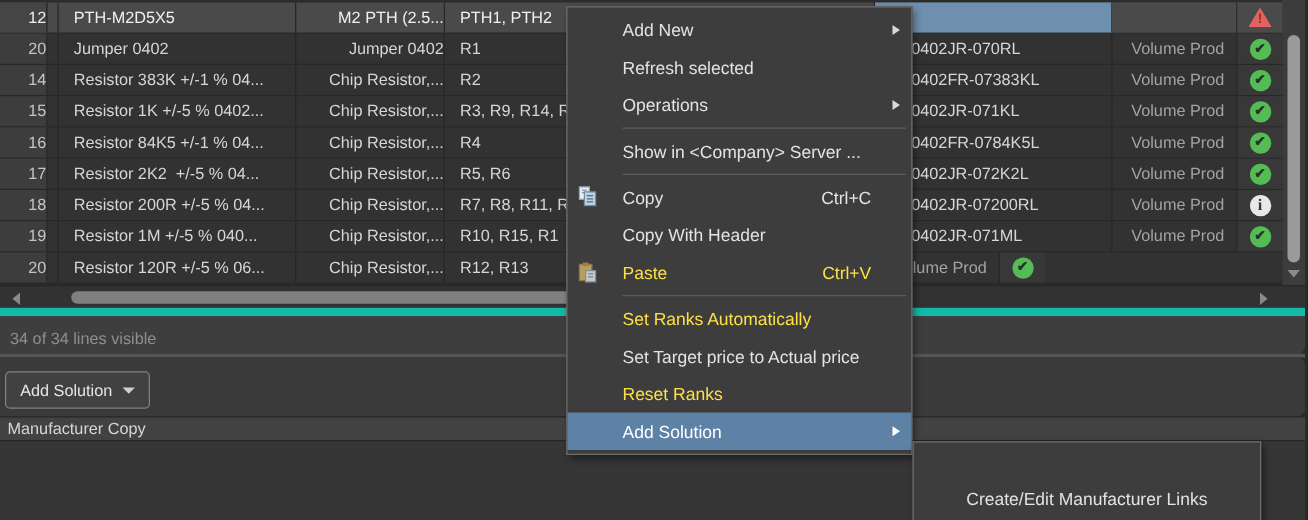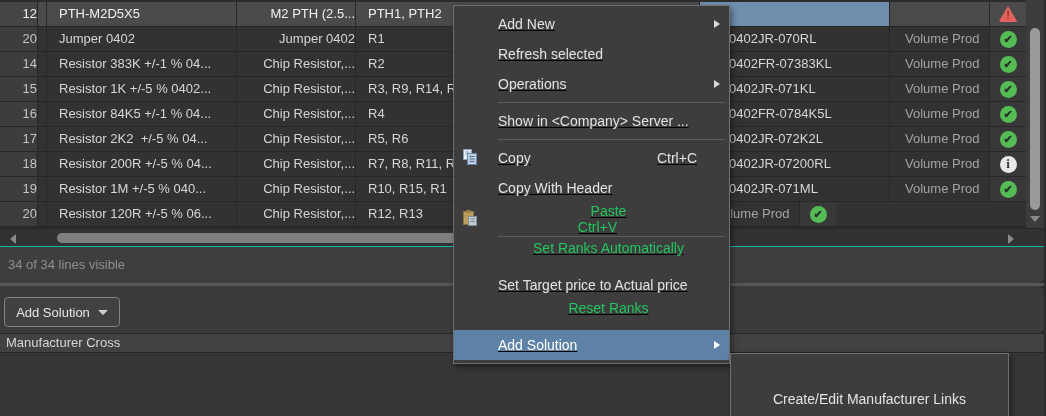--- a/index.html
+++ b/index.html
@@ -49,40 +49,40 @@
                  border-left:5px solid transparent; border-right:5px solid transparent; border-top:6px solid #8a8a8a; }
   
   .hstrip { position:absolute; left:0; top:228px; width:1044px; height:18px; background:#323232; border-top:1px solid #272727; }
   .harrow-left { position:absolute; left:10px; top:5px; width:0; height:0;
                  border-top:5px solid transparent; border-bottom:5px solid transparent; border-right:6px solid #8a8a8a; }
   .harrow-right { position:absolute; left:1008px; top:5px; width:0; height:0;
                   border-top:5px solid transparent; border-bottom:5px solid transparent; border-left:6px solid #8a8a8a; }
   .hthumb { position:absolute; left:57px; top:4px; width:668px; height:10px; background:#808080; border-radius:5px; }
   
   .statusbar { position:absolute; left:0; top:246px; width:1044px; height:37px; background:#3e3e3e;
-               border-top:1px solid #14b8a6; border-radius:0 0 6px 0;
+               border-top:7px solid #14b8a6; border-radius:0 0 6px 0;
                font-size:13px; color:#8f8f8f; line-height:36px; padding-left:8px; }
   .splitter { position:absolute; left:0; top:283px; width:1044px; height:3px; background:#565656; }
   .toolbar { position:absolute; left:0; top:286px; width:1044px; height:47px; background:#3a3a3a; border-radius:0 6px 6px 0; }
   .btn { position:absolute; left:4px; top:11px; width:116px; height:30px; background:#414141;
          border:1px solid #828282; border-radius:4px; color:#e6e6e6; font-size:13px;
          display:flex; align-items:center; justify-content:center; gap:8px; }
   .caret-down { width:0; height:0; border-left:5px solid transparent; border-right:5px solid transparent; border-top:5px solid #cfcfcf; }
   .mfgrow { position:absolute; left:0; top:333px; width:1044px; height:20px; background:#424242;
             border-top:1px solid #262626; border-bottom:1px solid #262626;
             font-size:13px; color:#d6d6d6; line-height:18px; padding-left:6px; }
   .bottompanel { position:absolute; left:0; top:353px; width:1044px; height:63px; background:#363636; }
   
   .menu { position:absolute; left:453px; top:5px; width:277px; background:#3d3d3d;
-          border:1px solid #6e6e6e; padding:3px 0; box-shadow:2px 3px 6px rgba(0,0,0,.45); z-index:10;text-decoration:underline; }
+          border:1px solid #6e6e6e; padding:3px 0; box-shadow:2px 3px 6px rgba(0,0,0,.45); z-index:10; }
   .mi { position:relative; height:30px; display:flex; align-items:center;
         padding-left:44px; padding-right:10px; font-size:14px; color:#e3e3e3; }
   .mi .lbl { flex:1; white-space:pre; }
   .mi .sc { margin-right:22px; }
-  .mi.disabled { color:#22c55e;flex-direction:column; }
+  .mi.disabled { color:#fde047; }
   .mi.hl { background:#5e82a6; color:#ffffff; }
   .mi .micon { position:absolute; left:6px; top:5px; width:22px; height:20px; }
   .mi.disabled .micon { opacity:.8; }
   .arrow-sub { position:absolute; right:9px; top:11px; width:0; height:0;
                border-top:4.5px solid transparent; border-bottom:4.5px solid transparent; border-left:6px solid #d9d9d9; }
   .mi.hl .arrow-sub { border-left-color:#ffffff; }
   .msep { height:1px; background:#5c5c5c; margin:3px 4px 3px 44px; }
   
   .submenu { position:absolute; left:730px; top:353px; width:279px; background:#3d3d3d;
              border:1px solid #6e6e6e; padding:2px 0; box-shadow:2px 3px 6px rgba(0,0,0,.45); z-index:11; }
@@ -209,21 +209,21 @@
 
   <div class="statusbar">34 of 34 lines visible</div>
   <div class="splitter"></div>
 
   <div class="toolbar">
     <div class="btn">
       <span>Add Solution</span>
       <span class="caret-down"></span>
     </div>
   </div>
-  <div class="mfgrow">Manufacturer Cross</div>
+  <div class="mfgrow">Manufacturer Copy</div>
   <div class="bottompanel"></div>
 
   <div class="menu">
     <div class="mi">
       <span class="lbl">Add New</span>
       <span class="arrow-sub"></span>
     </div>
     <div class="mi">
       <span class="lbl">Refresh selected</span>
     </div>

